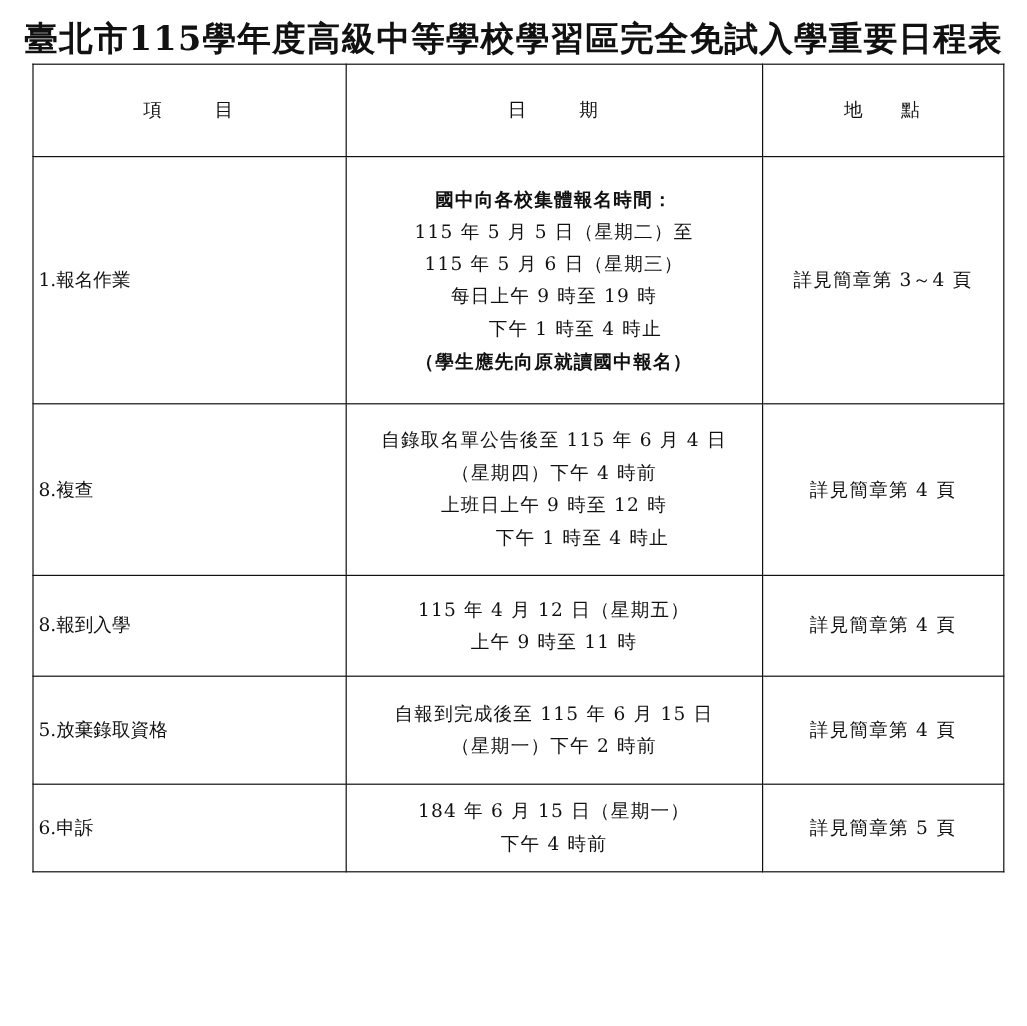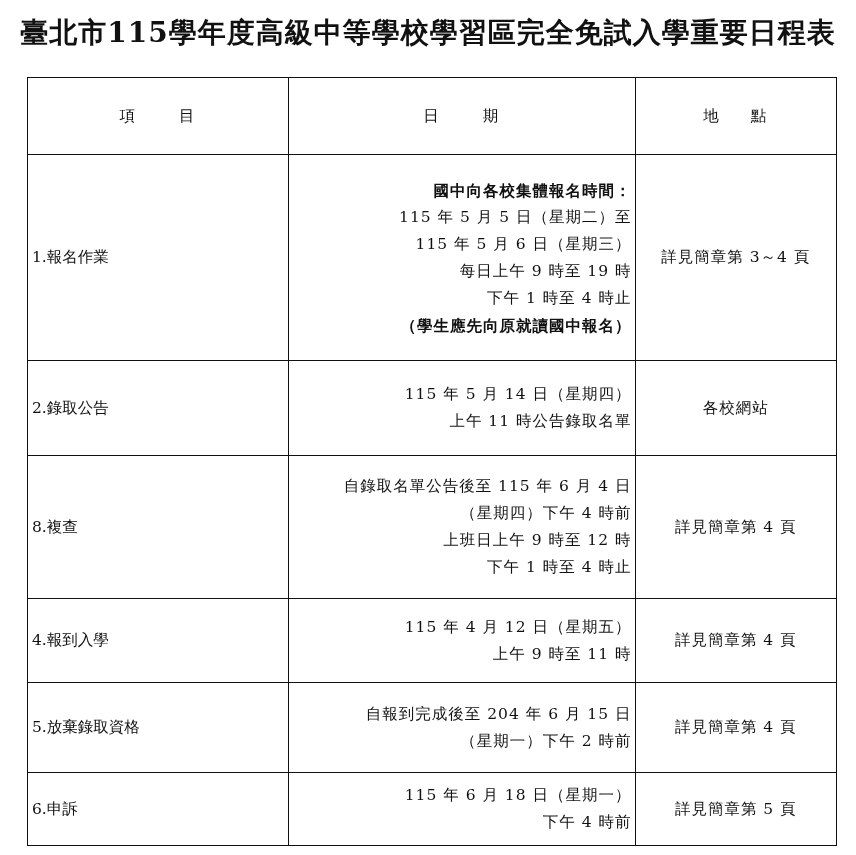--- a/index.html
+++ b/index.html
@@ -7,36 +7,36 @@
     width: 856px; height: 855px; position: relative; overflow: hidden;
     font-family: "DejaVu Serif", "Liberation Serif", serif;
     color: #111111;
   }
   .title {
     position: absolute; left: 0; top: 14px; width: 856px;
     text-align: center; font-size: 28px; font-weight: bold; letter-spacing: 1px;
     font-family: "DejaVu Serif", "Liberation Serif", serif;
   }
   table.schedule {
-    position: absolute; left: 27px; top: 77px;
+    position: absolute; left: 27px; top: 53px;
     border-collapse: collapse; table-layout: fixed;
     width: 810px;
   }
   table.schedule td, table.schedule th {
     border: 1.5px solid #111111;
     font-size: 15.5px; font-weight: normal; line-height: 27px;
     padding: 0 3px; vertical-align: middle;
   }
   table.schedule th { text-align: center; letter-spacing: 2px; }
   .col-item { width: 255px; }
   .col-date { width: 339px; }
   .col-place { width: 197px; }
   .item-cell { text-align: left; padding-left: 4px !important; }
   .place-cell { text-align: center; letter-spacing: 1px; }
-  .date-cell { text-align: right; letter-spacing: 1px; }
+  .date-cell { text-align: center; letter-spacing: 1px; }
   .date-line { display: block; white-space: pre; }
   .date-line.bold { font-weight: bold; }
   .head-row { height: 77px; }
   .head-row th { padding-bottom: 0; }
   .sp { display: inline-block; width: 42px; }
 </style>
 </head>
 <body>
 
 <div class="title">臺北市115學年度高級中等學校學習區完全免試入學重要日程表</div>
@@ -66,56 +66,48 @@
         <td class="date-cell">
           <span class="date-line bold">國中向各校集體報名時間：</span>
           <span class="date-line">115 年 5 月 5 日（星期二）至</span>
           <span class="date-line">115 年 5 月 6 日（星期三）</span>
           <span class="date-line">每日上午 9 時至 19 時</span>
           <span class="date-line">      下午 1 時至 4 時止</span>
           <span class="date-line bold">（學生應先向原就讀國中報名）</span>
         </td>
         <td class="place-cell">詳見簡章第 3～4 頁</td>
       </tr>
-      <tr style="height: 95px;">
-        <td class="item-cell">2.錄取公告</td>
-        <td class="date-cell">
-          <span class="date-line">115 年 5 月 14 日（星期四）</span>
-          <span class="date-line">上午 11 時公告錄取名單</span>
-        </td>
-        <td class="place-cell">各校網站</td>
-      </tr>
       <tr style="height: 143px;">
         <td class="item-cell">8.複查</td>
         <td class="date-cell">
           <span class="date-line">自錄取名單公告後至 115 年 6 月 4 日</span>
           <span class="date-line">（星期四）下午 4 時前</span>
           <span class="date-line">上班日上午 9 時至 12 時</span>
           <span class="date-line">        下午 1 時至 4 時止</span>
         </td>
         <td class="place-cell">詳見簡章第 4 頁</td>
       </tr>
       <tr style="height: 84px;">
-        <td class="item-cell">4.報到入學</td>
+        <td class="item-cell">8.報到入學</td>
         <td class="date-cell">
           <span class="date-line">115 年 4 月 12 日（星期五）</span>
           <span class="date-line">上午 9 時至 11 時</span>
         </td>
         <td class="place-cell">詳見簡章第 4 頁</td>
       </tr>
       <tr style="height: 90px;">
         <td class="item-cell">5.放棄錄取資格</td>
         <td class="date-cell">
-          <span class="date-line">自報到完成後至 204 年 6 月 15 日</span>
+          <span class="date-line">自報到完成後至 115 年 6 月 15 日</span>
           <span class="date-line">（星期一）下午 2 時前</span>
         </td>
         <td class="place-cell">詳見簡章第 4 頁</td>
       </tr>
       <tr style="height: 73px;">
         <td class="item-cell">6.申訴</td>
         <td class="date-cell">
-          <span class="date-line">115 年 6 月 18 日（星期一）</span>
+          <span class="date-line">184 年 6 月 15 日（星期一）</span>
           <span class="date-line">下午 4 時前</span>
         </td>
         <td class="place-cell">詳見簡章第 5 頁</td>
       </tr>
     </tbody>
 </table>
 
 </body></html>

